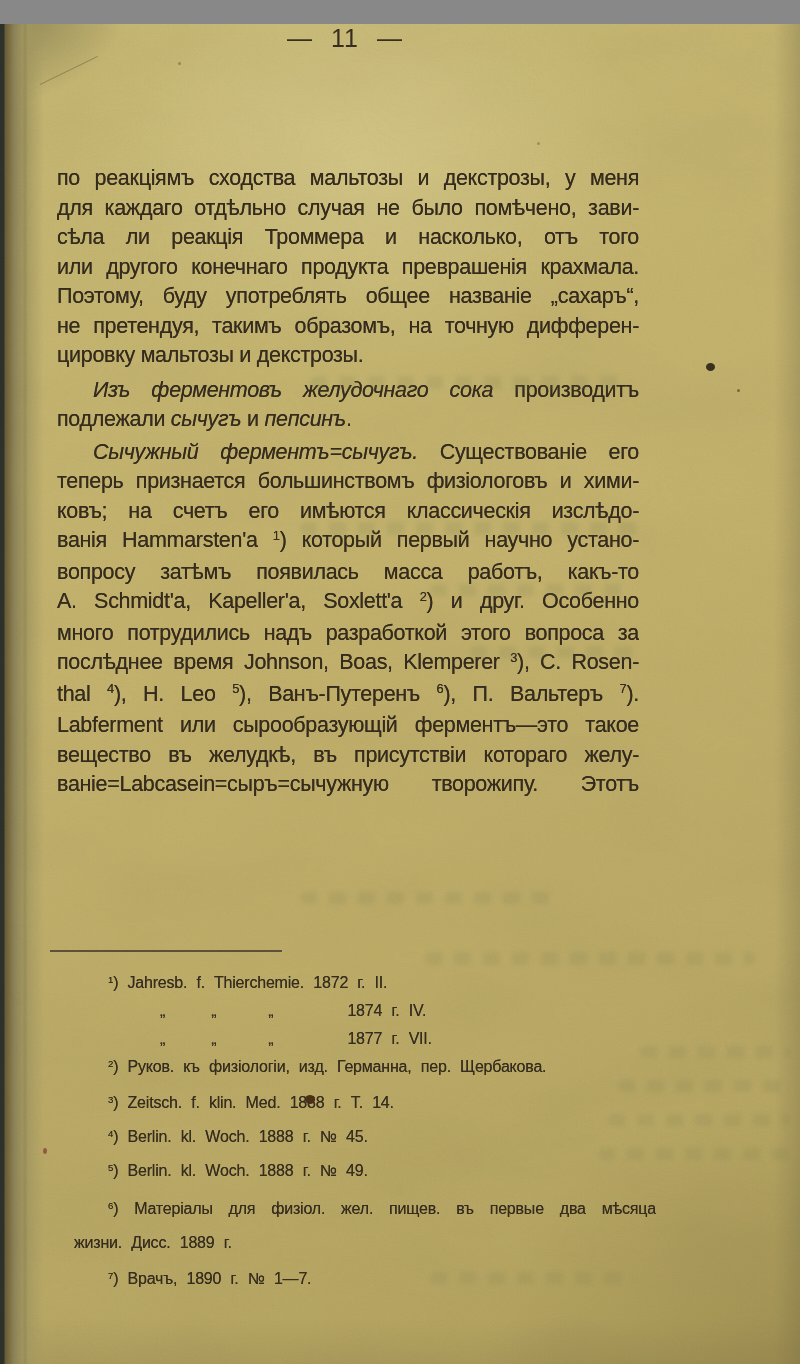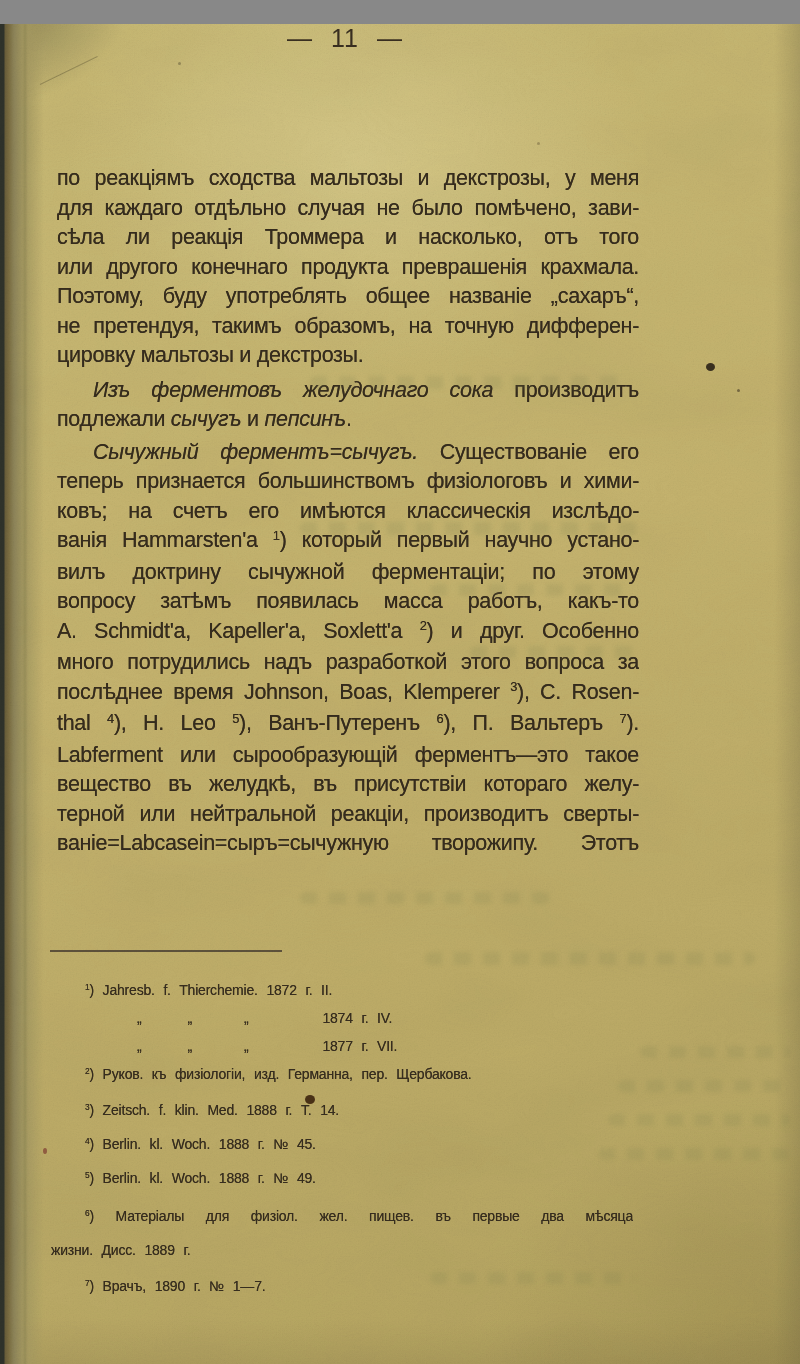--- a/index.html
+++ b/index.html
@@ -43,22 +43,22 @@
   }
   .tline{overflow:hidden; text-align:left;}
   .tline.just{text-align:justify; text-align-last:justify; text-justify:inter-word;}
   .it{font-style:italic;}
   .sup{font-size:.6em; position:relative; top:-.55em;}
   #footnote-rule{
     position:absolute; left:50px; top:926px; width:232px; height:2px;
     background:#4c4232; opacity:.85;
   }
   .fnline{
-    position:absolute; left:51px; width:582px;
-    font-size:14px; line-height:36px;
+    position:absolute; left:74px; width:582px;
+    font-size:16px; line-height:22px;
     color:#372d1e; word-spacing:5px;
     letter-spacing:-0.2px;
     text-shadow:0 0 .4px rgba(55,45,30,.8);
     overflow:hidden;
   }
   .fnline.just{text-align:justify; text-align-last:justify; word-spacing:normal;}
   .run{display:inline;}
   .run.ml{display:inline-block;}
   
   .ink-dot{position:absolute; border-radius:50%; background:#3a301f;}
@@ -92,29 +92,27 @@
       <div class="tline just"><span class="run">или другого конечнаго продукта преврашенія крахмала.</span></div>
       <div class="tline just"><span class="run">Поэтому, буду употреблять общее названіе „сахаръ“,</span></div>
       <div class="tline just"><span class="run">не претендуя, такимъ образомъ, на точную дифферен-</span></div>
       <div class="tline"><span class="run">цировку мальтозы и декстрозы.</span></div>
       <div class="tline just" style="text-indent: 36px; margin-top: 5px;"><span class="run it">Изъ ферментовъ желудочнаго сока</span><span class="run"> производитъ</span></div>
       <div class="tline"><span class="run">подлежали </span><span class="run it">сычугъ</span><span class="run"> и </span><span class="run it">пепсинъ</span><span class="run">.</span></div>
       <div class="tline just" style="text-indent: 36px; margin-top: 3px;"><span class="run it">Сычужный ферментъ=сычугъ.</span><span class="run"> Существованіе его</span></div>
       <div class="tline just"><span class="run">теперь признается большинствомъ физіологовъ и хими-</span></div>
       <div class="tline just"><span class="run">ковъ; на счетъ его имѣются классическія изслѣдо-</span></div>
       <div class="tline just"><span class="run">ванія Hammarsten'a </span><span class="run sup">1</span><span class="run">) который первый научно устано-</span></div>
-      <div class="tline just"><span class="run">вилъ доктрину сычужной ферментаціи; по этому</span></div>
       <div class="tline just"><span class="run">вопросу затѣмъ появилась масса работъ, какъ-то</span></div>
       <div class="tline just"><span class="run">А. Schmidt'a, Kapeller'a, Soxlett'a </span><span class="run sup">2</span><span class="run">) и друг. Особенно</span></div>
       <div class="tline just"><span class="run">много потрудились надъ разработкой этого вопроса за</span></div>
       <div class="tline just"><span class="run">послѣднее время Johnson, Boas, Klemperer </span><span class="run sup">3</span><span class="run">), C. Rosen-</span></div>
       <div class="tline just"><span class="run">thal </span><span class="run sup">4</span><span class="run">), H. Leo </span><span class="run sup">5</span><span class="run">), Ванъ-Путеренъ </span><span class="run sup">6</span><span class="run">), П. Вальтеръ </span><span class="run sup">7</span><span class="run">).</span></div>
       <div class="tline just"><span class="run">Labferment или сырообразующій ферментъ—это такое</span></div>
       <div class="tline just"><span class="run">вещество въ желудкѣ, въ присутствіи котораго желу-</span></div>
-      <div class="tline just"><span class="run">терной или нейтральной реакціи, производитъ сверты-</span></div>
       <div class="tline just"><span class="run">ваніе=Labcasein=сыръ=сычужную творожипу. Этотъ</span></div>
     </div>
 
   <div id="footnote-rule"></div>
 
   <div id="footnotes">
       <div class="fnline" style="text-indent: 34px; top: 948px;"><span class="run sup">1</span><span class="run">) Jahresb. f. Thierchemie. 1872 г. II.</span></div>
       <div class="fnline" style="top: 976px;"><span class="run ml" style="margin-left: 86px;">„</span><span class="run ml" style="margin-left: 46px;">„</span><span class="run ml" style="margin-left: 52px;">„</span><span class="run ml" style="margin-left: 74px;">1874 г. IV.</span></div>
       <div class="fnline" style="top: 1004px;"><span class="run ml" style="margin-left: 86px;">„</span><span class="run ml" style="margin-left: 46px;">„</span><span class="run ml" style="margin-left: 52px;">„</span><span class="run ml" style="margin-left: 74px;">1877 г. VII.</span></div>
       <div class="fnline" style="text-indent: 34px; top: 1032px;"><span class="run sup">2</span><span class="run">) Руков. къ физіологіи, изд. Германна, пер. Щербакова.</span></div>

